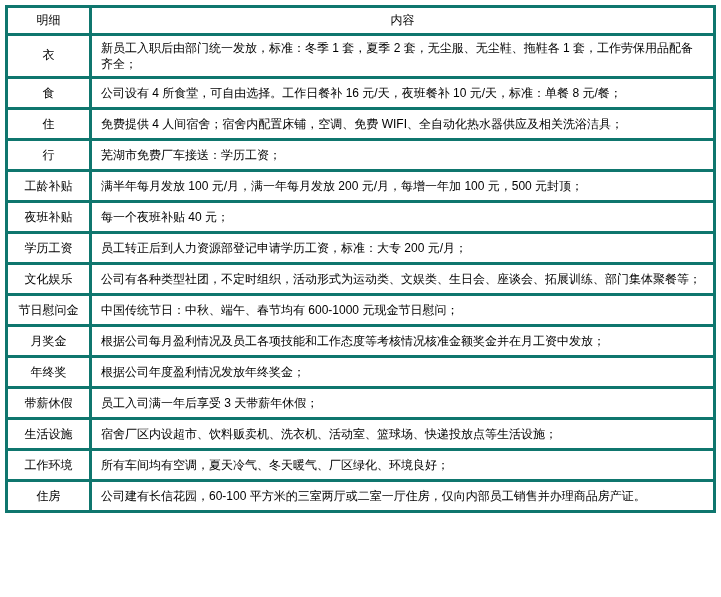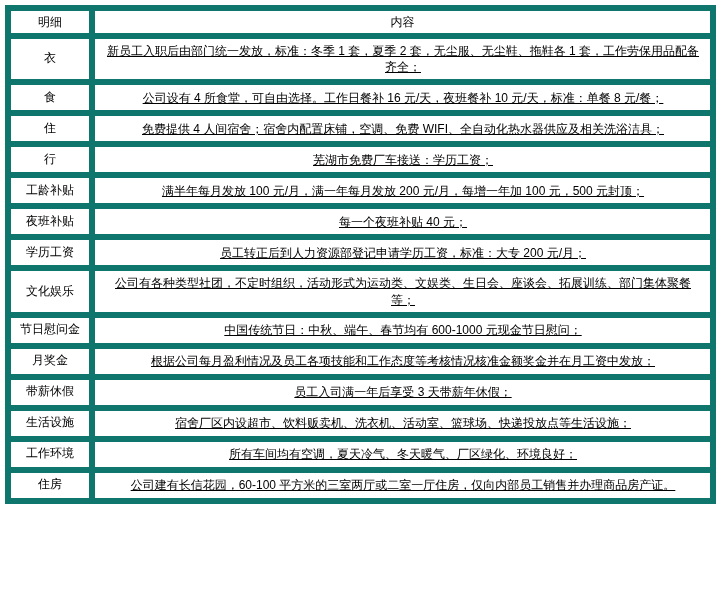--- a/index.html
+++ b/index.html
@@ -13,44 +13,43 @@
   .table-wrap {
     padding: 5px 5px 0 5px;
   }
   table.benefits {
     width: 711px;
     border-collapse: collapse;
     table-layout: fixed;
   }
   table.benefits th,
   table.benefits td {
-    border: 6px solid #0f766e;
+    border: 3px solid #0f766e;
     font-size: 12px;
     font-weight: normal;
     color: #000000;
     vertical-align: middle;
   }
   table.benefits th {
     height: 28px;
     text-align: center;
   }
   col.c-label { width: 84px; }
   td.label-cell {
     text-align: center;
     white-space: pre-line;
     line-height: 1.3;
     padding: 2px;
     height: 31px;
   }
   td.content-cell {
-    text-align: center;
+    text-align: left;
     padding: 4px 8px 4px 9px;
     line-height: 1.35;
     height: 31px;
-    text-decoration: underline;
   }
 </style>
 </head>
 <body>
 
 <div class="table-wrap">
   <table class="benefits">
     <colgroup>
       <col class="c-label">
       <col class="c-content">
@@ -96,20 +95,24 @@
         </tr>
         <tr>
           <td class="label-cell">节日慰问金</td>
           <td class="content-cell">中国传统节日：中秋、端午、春节均有 600-1000 元现金节日慰问；</td>
         </tr>
         <tr>
           <td class="label-cell">月奖金</td>
           <td class="content-cell">根据公司每月盈利情况及员工各项技能和工作态度等考核情况核准金额奖金并在月工资中发放；</td>
         </tr>
         <tr>
+          <td class="label-cell">年终奖</td>
+          <td class="content-cell">根据公司年度盈利情况发放年终奖金；</td>
+        </tr>
+        <tr>
           <td class="label-cell">带薪休假</td>
           <td class="content-cell">员工入司满一年后享受 3 天带薪年休假；</td>
         </tr>
         <tr>
           <td class="label-cell">生活设施</td>
           <td class="content-cell">宿舍厂区内设超市、饮料贩卖机、洗衣机、活动室、篮球场、快递投放点等生活设施；</td>
         </tr>
         <tr>
           <td class="label-cell">工作环境</td>
           <td class="content-cell">所有车间均有空调，夏天冷气、冬天暖气、厂区绿化、环境良好；</td>

